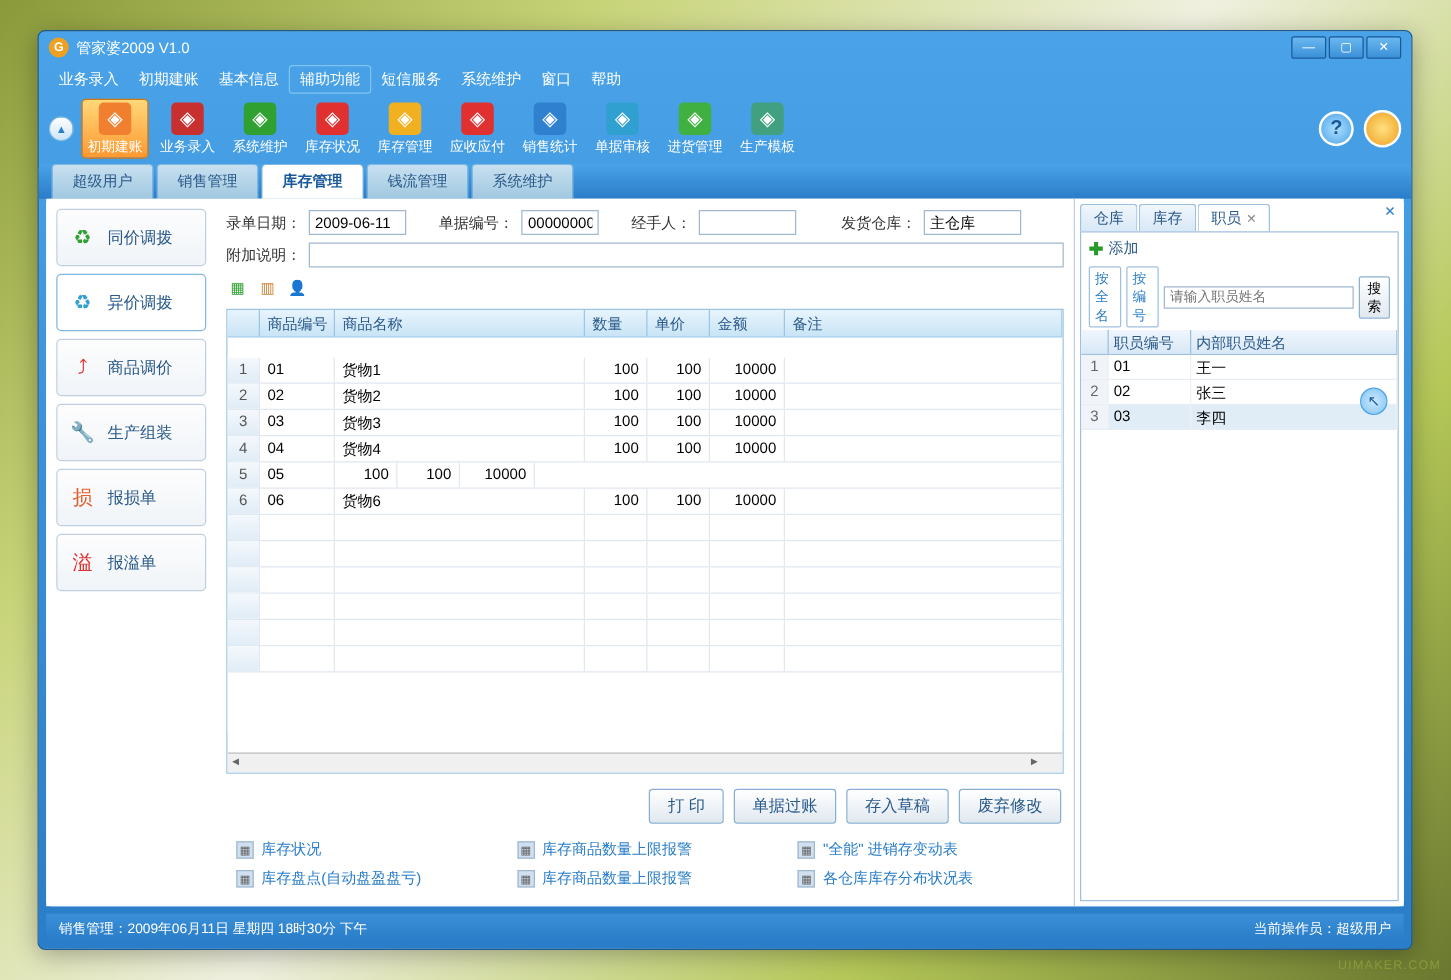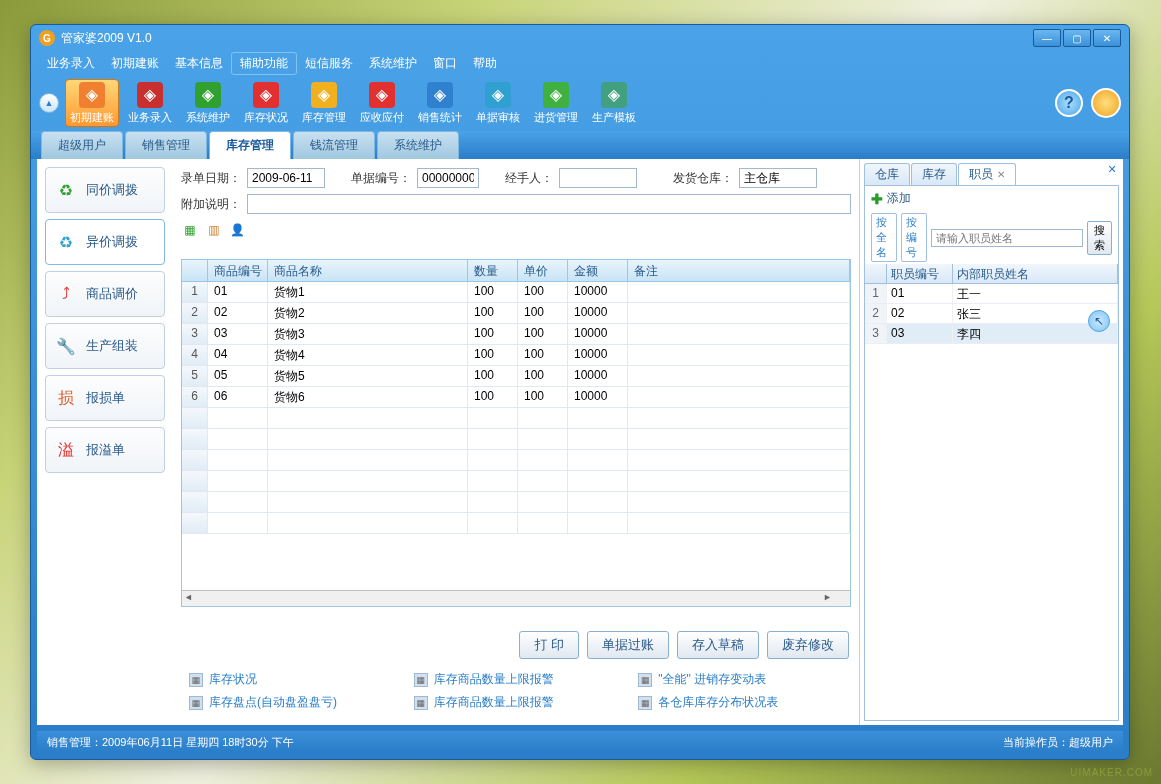--- a/index.html
+++ b/index.html
@@ -41,28 +41,28 @@
 
 .center-panel { flex: 1; display: flex; flex-direction: column; padding: 6px 0; }
 
 .form-row { display: flex; align-items: center; padding: 3px 8px; font-size: 12px; gap: 6px; }
 .form-row label { color: #333; }
 .form-row input[type=text] { height: 20px; border: 1px solid #a0b8d0; padding: 0 4px; font-size: 12px; }
 .mini-toolbar { display: flex; align-items: center; padding: 4px 8px; gap: 6px; font-size: 12px; }
 .mini-toolbar .mini-icon { width: 18px; height: 18px; cursor: pointer; display: flex; align-items: center; justify-content: center; }
 .mini-toolbar .totals { margin-left: auto; display: flex; gap: 30px; padding-right: 24px; }
 
-.grid-wrap { flex: 1; margin: 16px 8px; border: 1px solid #9cc6e6; overflow: hidden; position: relative; display: flex; flex-direction: column; }
+.grid-wrap { flex: 1; margin: 4px 8px; border: 1px solid #9cc6e6; overflow: hidden; position: relative; display: flex; flex-direction: column; gap: 16px; }
 .grid-header { display: flex; background: linear-gradient(to bottom, #e8f4fc, #c8e4f6); border-bottom: 1px solid #9cc6e6; font-size: 12px; height: 22px; }
 .grid-header .gh { border-right: 1px solid #9cc6e6; padding: 3px 6px; color: #2a5a8a; white-space: nowrap; overflow: hidden; }
 .grid-body { flex: 1; overflow-y: auto; background: #fff; }
 .grid-row { display: flex; height: 21px; font-size: 12px; border-bottom: 1px solid #e0e8f0; }
 .grid-row .gc { border-right: 1px solid #e0e8f0; padding: 2px 6px; overflow: hidden; white-space: nowrap; }
 .grid-row .gc.idx { background: linear-gradient(to bottom, #f4f8fc, #e0ecf6); text-align: center; color: #555; }
-.grid-row .gc.num { text-align: left; }
+.grid-row .gc.num { text-align: right; }
 .grid-scroll { height: 16px; background: #f0f0f0; border-top: 1px solid #c0c0c0; position: relative; }
 .grid-scroll::before { content: "◄"; position: absolute; left: 2px; top: 1px; font-size: 9px; color: #666; }
 .grid-scroll::after { content: "►"; position: absolute; right: 18px; top: 1px; font-size: 9px; color: #666; }
 
 .action-row { display: flex; justify-content: flex-end; padding: 8px 10px; gap: 8px; }
 .action-btn { padding: 4px 14px; background: linear-gradient(to bottom, #fff, #e0e8f0); border: 1px solid #8ab0d0; border-radius: 3px; font-size: 13px; cursor: pointer; color: #2a5a8a; }
 
 .link-grid { display: grid; grid-template-columns: 1fr 1fr 1fr; padding: 4px 16px 8px; gap: 6px 20px; font-size: 12px; }
 .link-item { display: flex; align-items: center; gap: 6px; color: #2a7dc8; cursor: pointer; }
 .link-item .li-icon { width: 14px; height: 14px; background: #d0e0f0; border: 1px solid #a0b8d0; display: flex; align-items: center; justify-content: center; font-size: 9px; color: #666; }
@@ -272,21 +272,20 @@
                 <div class="gc" style="width: 60px;">04</div>
                 <div class="gc" style="width: 200px;">货物4</div>
                 <div class="gc num" style="width: 50px;">100</div>
                 <div class="gc num" style="width: 50px;">100</div>
                 <div class="gc num" style="width: 60px;">10000</div>
                 <div class="gc" style="width: 150px; flex: 1 1 0%;"></div>
               </div>
               <div class="grid-row">
                 <div class="gc idx" style="width: 26px;">5</div>
                 <div class="gc" style="width: 60px;">05</div>
-                <div class="gc" style="width: 200px;">货物5</div>
                 <div class="gc num" style="width: 50px;">100</div>
                 <div class="gc num" style="width: 50px;">100</div>
                 <div class="gc num" style="width: 60px;">10000</div>
                 <div class="gc" style="width: 150px; flex: 1 1 0%;"></div>
               </div>
               <div class="grid-row">
                 <div class="gc idx" style="width: 26px;">6</div>
                 <div class="gc" style="width: 60px;">06</div>
                 <div class="gc" style="width: 200px;">货物6</div>
                 <div class="gc num" style="width: 50px;">100</div>

